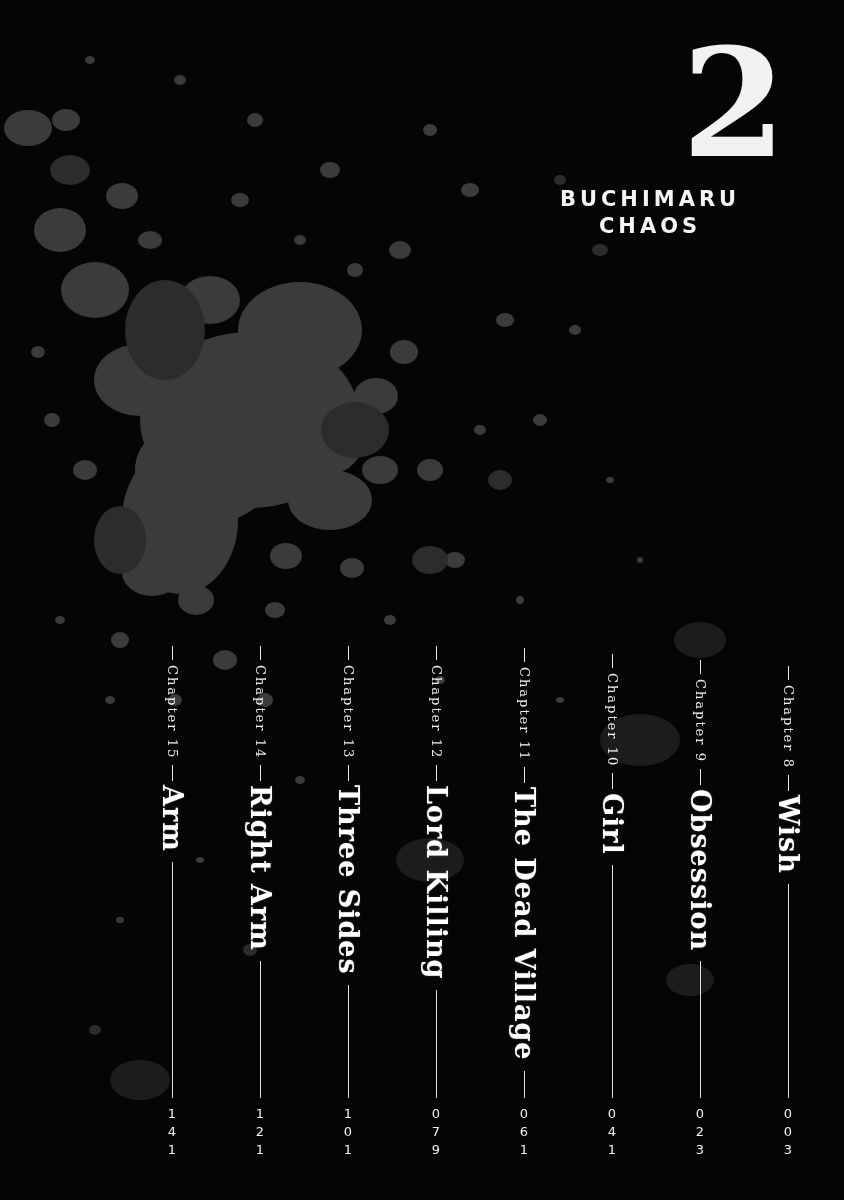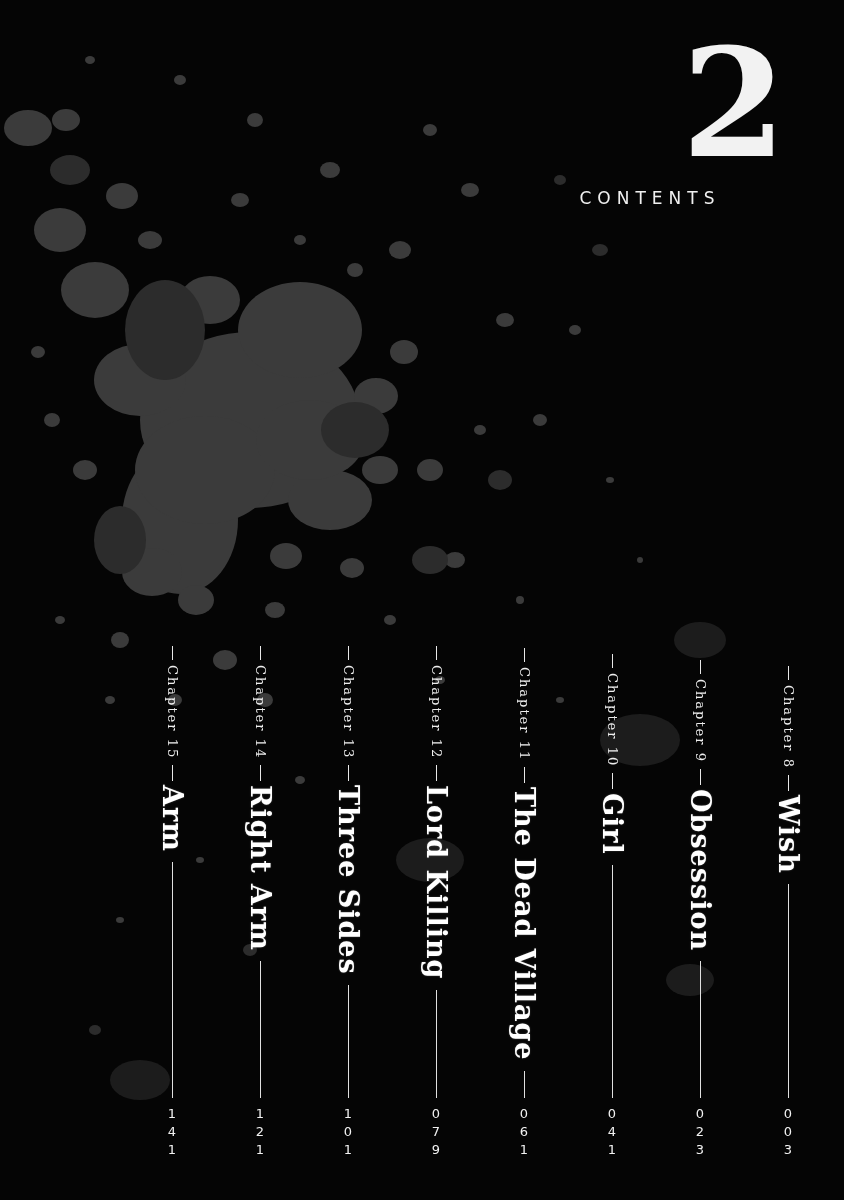--- a/index.html
+++ b/index.html
@@ -231,21 +231,24 @@
       <ellipse cx="640" cy="740" rx="40" ry="26"></ellipse>
       <ellipse cx="700" cy="640" rx="26" ry="18"></ellipse>
       <ellipse cx="430" cy="860" rx="34" ry="22"></ellipse>
       <ellipse cx="140" cy="1080" rx="30" ry="20"></ellipse>
       <ellipse cx="690" cy="980" rx="24" ry="16"></ellipse>
     </g>
   </svg>
 
   <div class="masthead">
     <div class="volume-number">2</div>
-    <div class="contents-label">CONTENTS</div>
+    <div class="series-title">
+      <div>BUCHIMARU</div>
+      <div>CHAOS</div>
+    </div>
   </div>
 
   <div class="toc">
 
     <div class="toc-entry s0">
       <div class="rule-top"></div>
       <div class="chapter-no">Chapter 8</div>
       <div class="rule-mid"></div>
       <div class="chapter-title">Wish</div>
       <div class="rule-bottom"></div>

